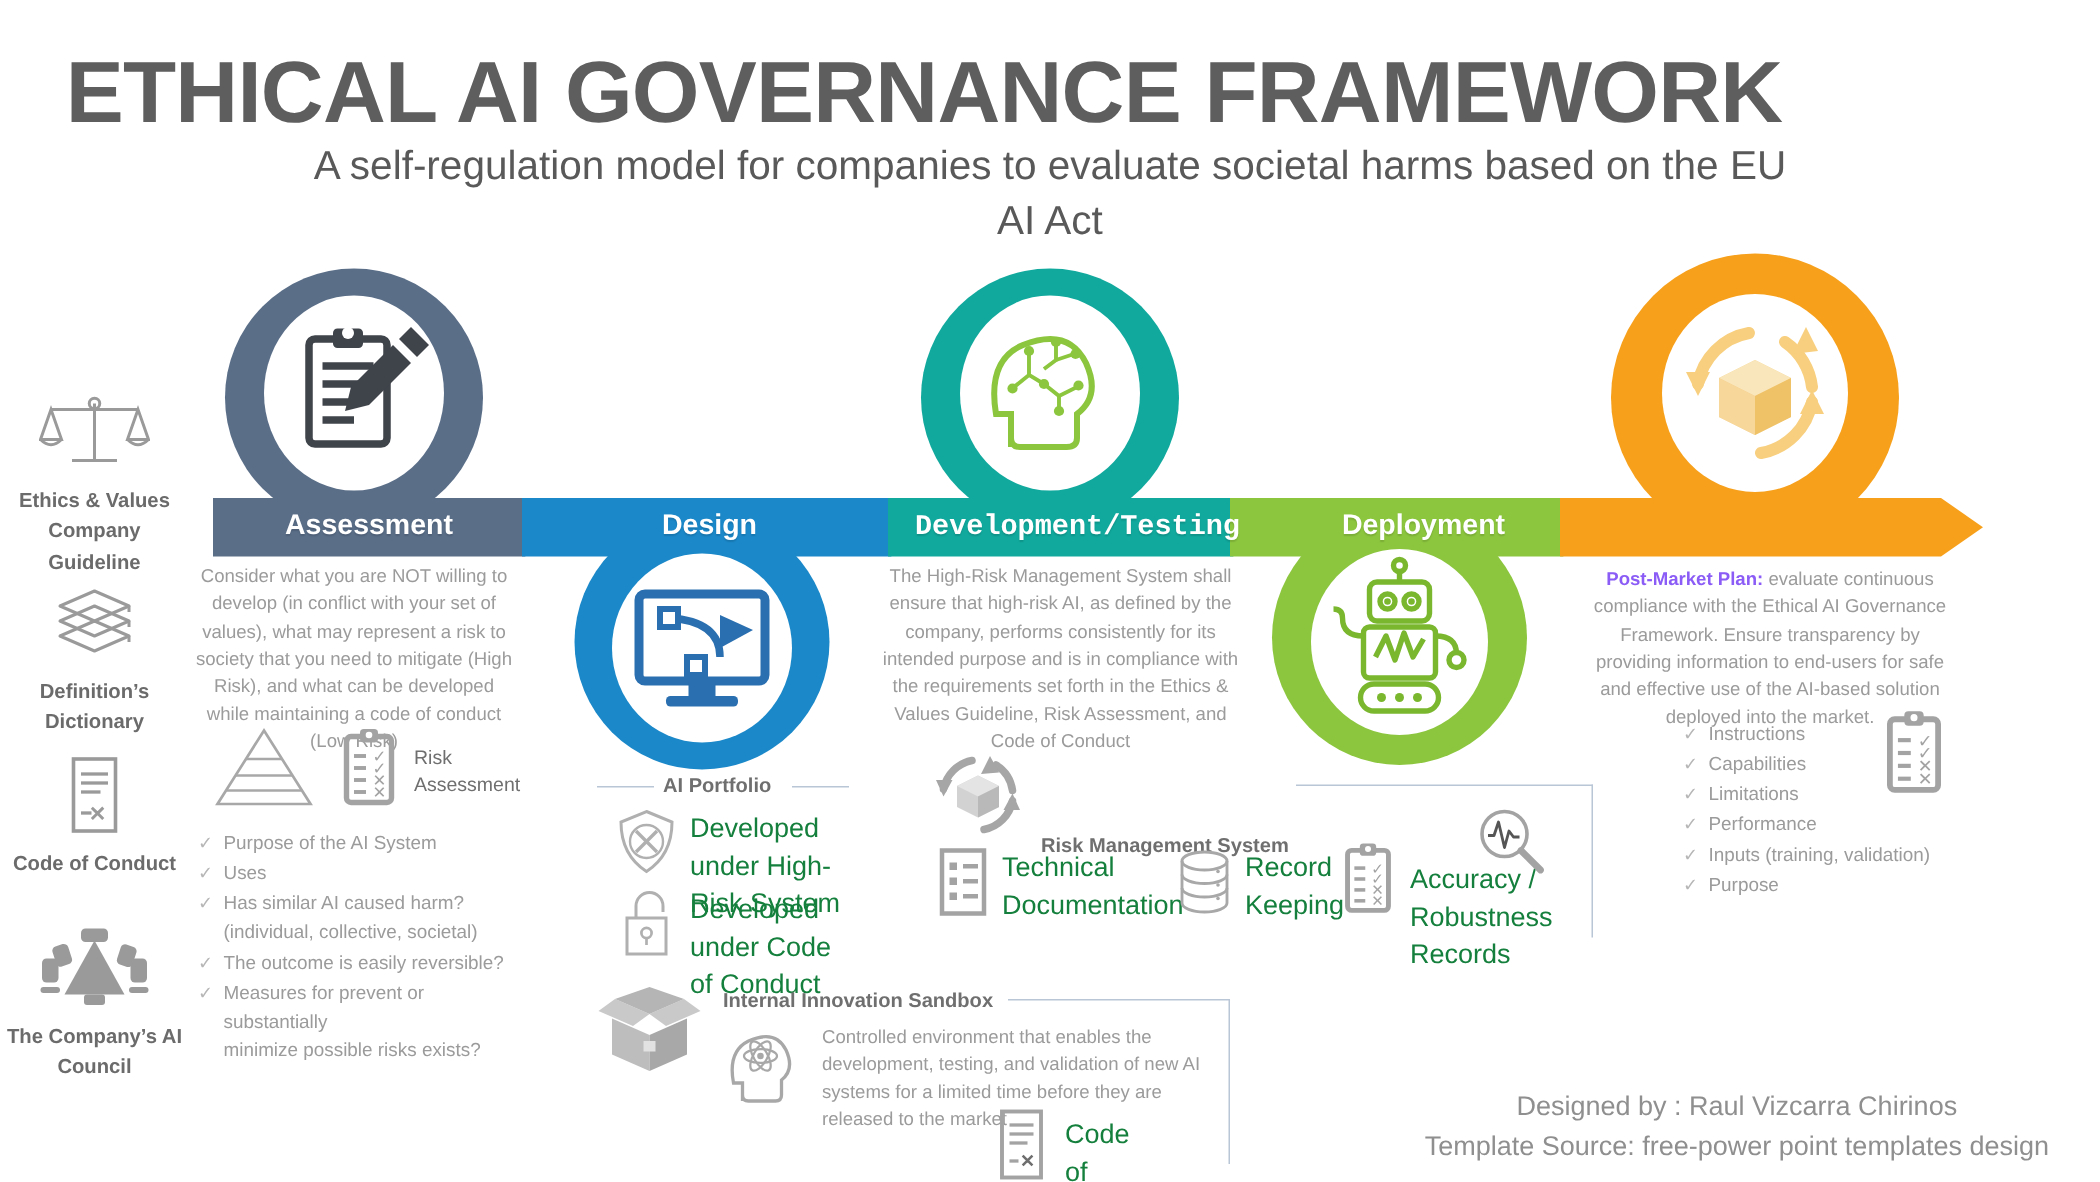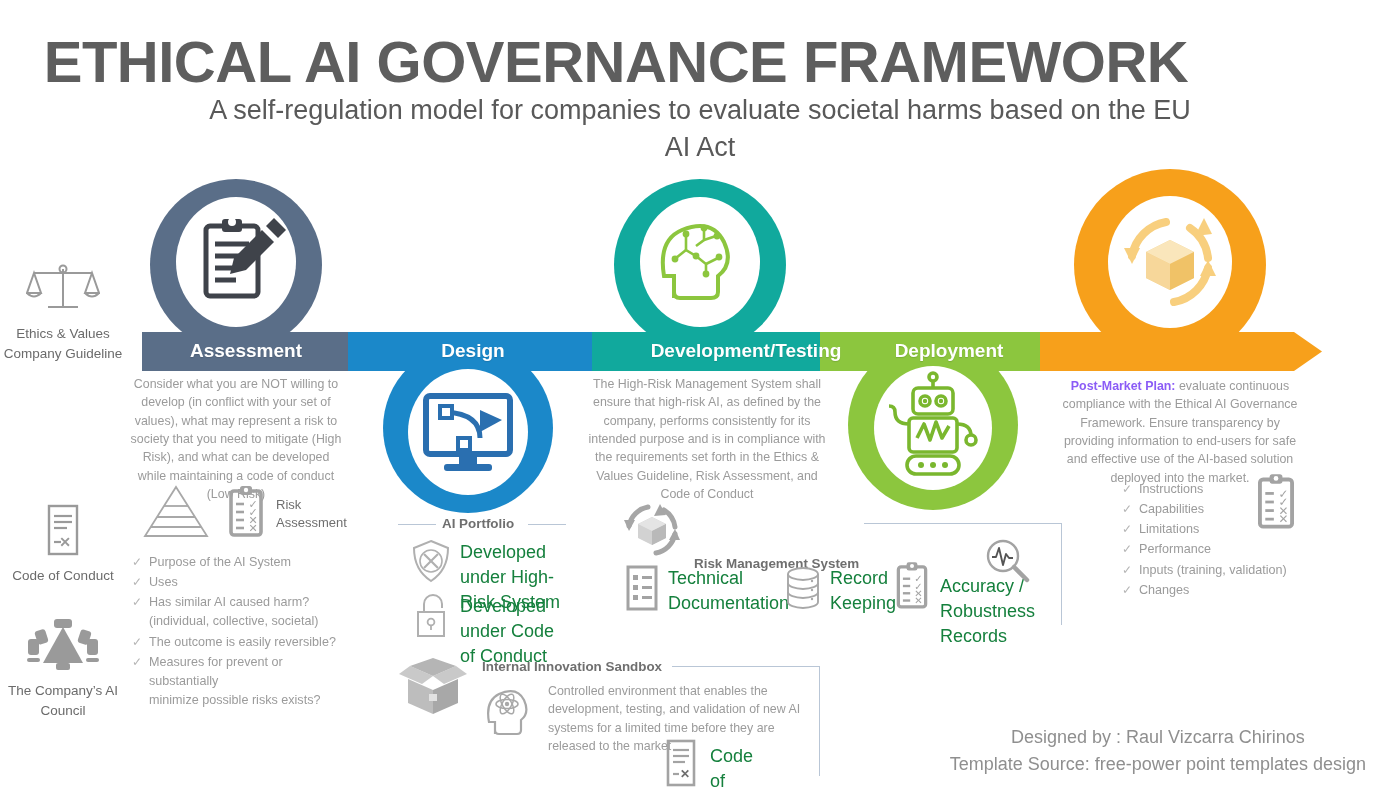--- a/index.html
+++ b/index.html
@@ -16,21 +16,21 @@
     font-size:58px; font-weight:bold; color:#5e5e5e; letter-spacing:-0.5px;
     white-space:nowrap;
   }
   #subtitle {
     position:absolute; left:200px; top:92px; width:1000px; text-align:center;
     font-size:27px; color:#595959; line-height:1.38;
   }
 
   
   .side-item { position:absolute; width:126px; text-align:center; }
-  .side-label { font-size:13.5px; color:#6b6b6b; line-height:1.5; margin-top:4px; }
+  .side-label { font-size:13.5px; color:#6b6b6b; line-height:1.5; margin-top:4px;font-weight:bold; }
   .side-icon { height:62px; display:flex; align-items:center; justify-content:center; }
 
   
   #band { position:absolute; left:0; top:0; width:1400px; height:788px; pointer-events:none; }
 
   .band-label {
     position:absolute; color:#ffffff; font-weight:bold; font-size:19px;
     text-align:center; white-space:nowrap; text-shadow:0 1px 1px rgba(0,0,0,.13);
   }
 
@@ -80,20 +80,33 @@
           <path d="M8 12 L1 32 L15 32 Z"></path>
           <path d="M66 12 L59 32 L73 32 Z"></path>
           <path d="M1 32 q7 7 14 0"></path>
           <path d="M59 32 q7 7 14 0"></path>
         </g>
       </svg>
     </div>
     <div class="side-label">Ethics &amp; Values Company Guideline</div>
   </div>
 
+  <div class="side-item" style="left:0px; top:385px;">
+    <div class="side-icon">
+      <svg width="74" height="56" viewBox="0 0 74 56">
+        <g fill="none" stroke="#9a9a9a" stroke-width="2" stroke-linejoin="round">
+          <path d="M14 16 L37 6 L60 16 L37 26 Z"></path>
+          <path d="M14 26 L37 16 L60 26 L37 36 Z"></path>
+          <path d="M14 36 L37 26 L60 36 L37 46 Z"></path>
+          <path d="M60 16 L60 20 M60 26 L60 30 M60 36 L60 40"></path>
+        </g>
+      </svg>
+    </div>
+    <div class="side-label">Definition’s Dictionary</div>
+  </div>
 
   <div class="side-item" style="left:0px; top:500px;">
     <div class="side-icon">
       <svg width="50" height="58" viewBox="0 0 50 58">
         <rect x="11" y="4" width="28" height="48" fill="none" stroke="#9a9a9a" stroke-width="2.4"></rect>
         <g stroke="#9a9a9a" stroke-width="2.2">
           <line x1="16" y1="14" x2="34" y2="14"></line>
           <line x1="16" y1="20" x2="34" y2="20"></line>
           <line x1="16" y1="26" x2="29" y2="26"></line>
           <line x1="16" y1="40" x2="23" y2="40"></line>
@@ -232,21 +245,21 @@
         <path d="M0 -22 L24 -10 L24 16 L0 28 L-24 16 L-24 -10 Z" fill="#f5d38e"></path>
         <path d="M0 -22 L24 -10 L0 2 L-24 -10 Z" fill="#fae6bb"></path>
         <path d="M0 2 L24 -10 L24 16 L0 28 Z" fill="#f0c267"></path>
         <path d="M0 2 L0 28 L-24 16 L-24 -10 Z" fill="#f7d79a"></path>
       </g>
     </g>
   </svg>
 
   <div class="band-label" style="left:142px; top:340px; width:208px;">Assessment</div>
   <div class="band-label" style="left:378px; top:340px; width:190px;">Design</div>
-  <div class="band-label" style="left:640px; top:340px; width:212px;">Development/Testing</div>
+  <div class="band-label" style="left:610px; top:340px; width:212px;font-family:Liberation Mono, monospace;">Development/Testing</div>
   <div class="band-label" style="left:856px; top:340px; width:186px;">Deployment</div>
 
   <div class="col-para" style="left:128px; top:375px; width:216px;">Consider what you are NOT willing to develop (in conflict with your set of values), what may represent a risk to society that you need to mitigate (High Risk), and what can be developed while maintaining a code of conduct (Low Risk)</div>
 
   <div class="mini" style="left:142px; top:484px;">
     <div class="mini-ico">
       <svg width="68" height="56" viewBox="0 0 68 56">
         <g fill="none" stroke="#a8a8a8" stroke-width="1.8">
           <path d="M34 3 L65 52 L3 52 Z"></path>
           <line x1="22" y1="22" x2="46" y2="22"></line>
@@ -507,21 +520,21 @@
     <div class="chk-row">
         <span class="chk-mark">✓</span>
         <span class="chk-txt">Performance</span>
       </div>
     <div class="chk-row">
         <span class="chk-mark">✓</span>
         <span class="chk-txt">Inputs (training, validation)</span>
       </div>
     <div class="chk-row">
         <span class="chk-mark">✓</span>
-        <span class="chk-txt">Changes</span>
+        <span class="chk-txt">Purpose</span>
       </div>
   </div>
 
   <div style="position:absolute;left:1252px;top:472px;">
     <svg width="48" height="60" viewBox="0 0 44 56">
       <rect x="7" y="7" width="30" height="44" rx="3" fill="none" stroke="#a3a3a3" stroke-width="3.6"></rect>
       <rect x="16" y="2" width="12" height="9" rx="2.5" fill="#a3a3a3"></rect>
       <circle cx="22" cy="6" r="2.2" fill="#fff"></circle>
       <g stroke="#a3a3a3" stroke-width="2.6">
         <line x1="12" y1="20" x2="20" y2="20"></line>

